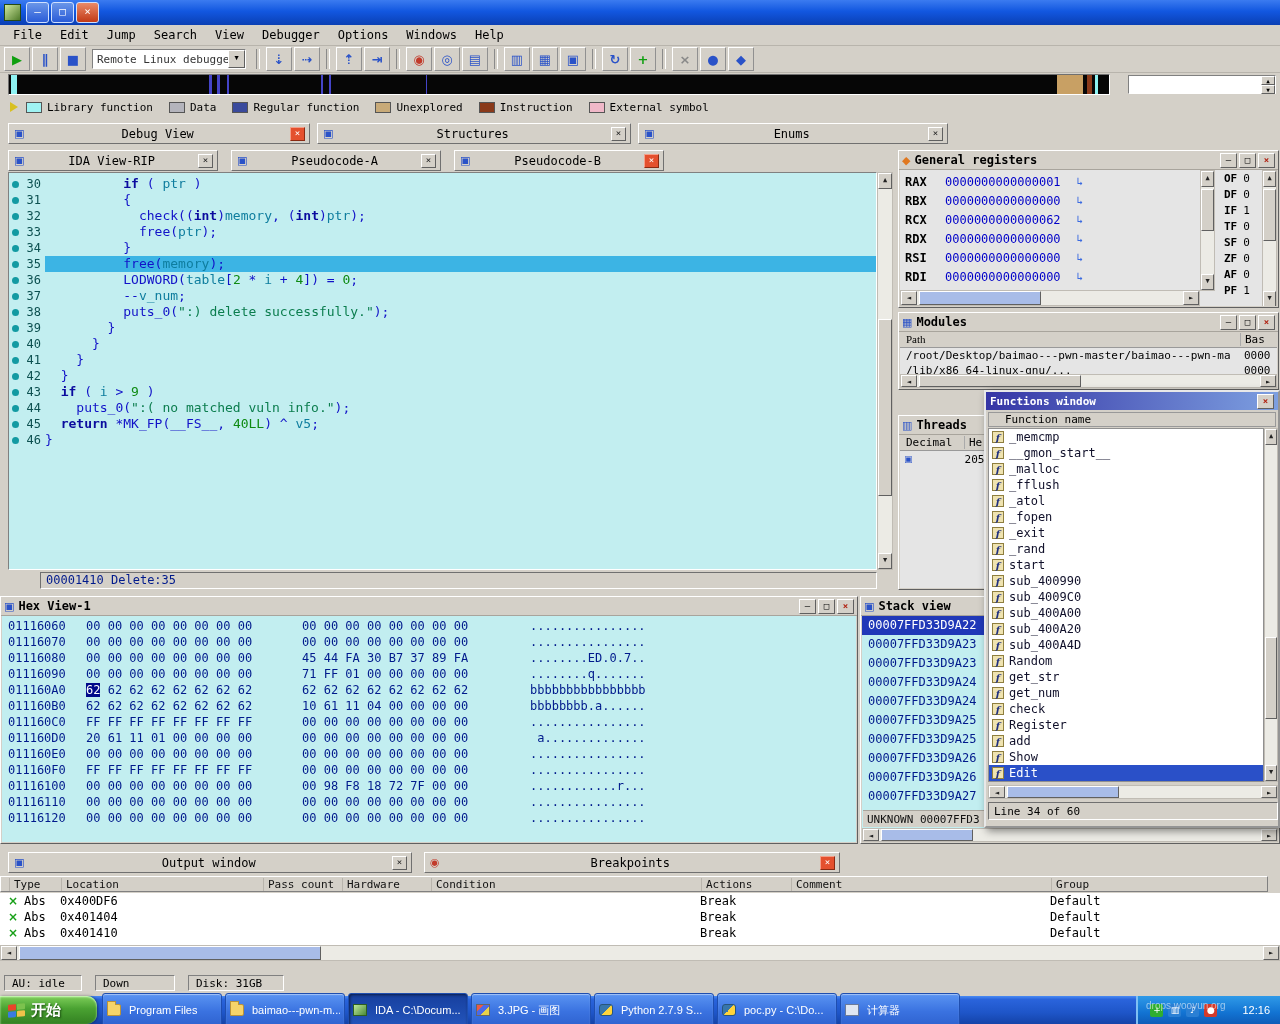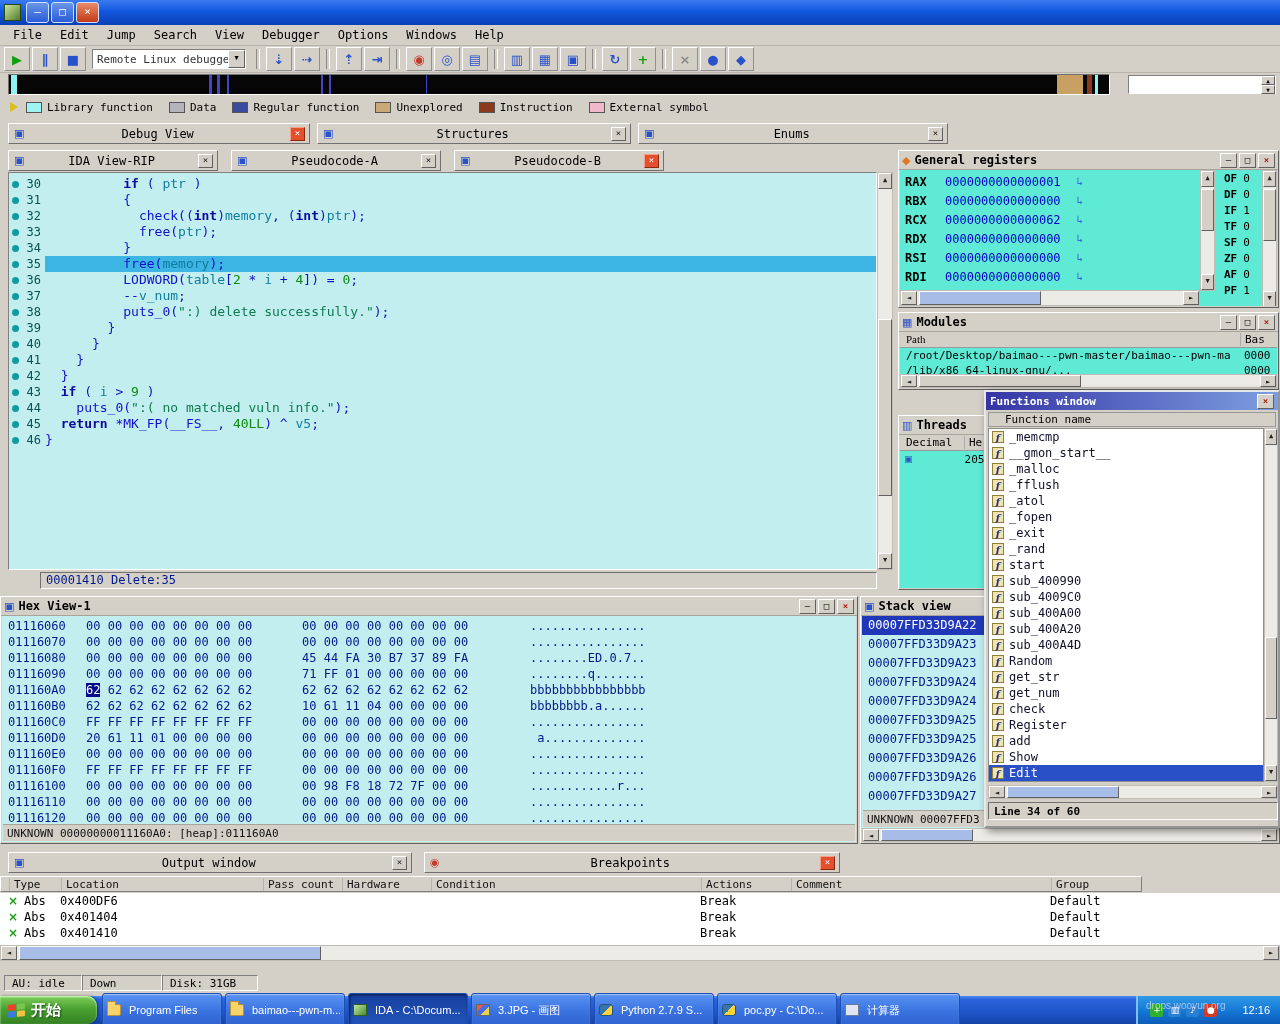--- a/index.html
+++ b/index.html
@@ -82,21 +82,21 @@
   
   .panel{position:absolute;background:#d4d0c8;border:1px solid;border-color:#fff #606060 #606060 #fff;box-sizing:border-box;}
   .ptitle{height:18px;display:flex;align-items:center;gap:4px;padding:0 3px;font-weight:bold;font-size:12px;
     border-bottom:1px solid #a8a49c;background:#d4d0c8;}
   .pico{font-size:11px;font-family:"DejaVu Sans",sans-serif;flex:none;}
   .ptext{white-space:nowrap;overflow:hidden;}
   .wbtns{margin-left:auto;display:flex;gap:2px;}
   .wbtn{width:15px;height:13px;font-size:9px;line-height:12px;text-align:center;background:#d4d0c8;
     border:1px solid;border-color:#fff #606060 #606060 #fff;font-weight:normal;}
   .wbtn.red{color:#b02010;font-weight:bold;}
-  .pbody{position:absolute;left:1px;right:1px;top:19px;bottom:1px;background:#5eead4;overflow:hidden;}
+  .pbody{position:absolute;left:1px;right:1px;top:19px;bottom:1px;background:#e5e5e5;overflow:hidden;}
   .reg{display:flex;height:19px;align-items:center;font-size:12px;}
   .rname{width:40px;font-weight:bold;color:#000;flex:none;}
   .rval{color:#0000c8;}
   .rarrow{color:#3a6ae0;margin-left:16px;font-size:11px;}
   .flag{height:16px;font-size:11px;display:flex;gap:6px;}
   .fname{font-weight:bold;}
   .colhead{position:relative;height:15px;background:#d4d0c8;border-bottom:1px solid #999;font-size:11px;}
   .colhead span{position:absolute;top:1px;}
   .modrow{position:relative;height:15px;font-size:11px;white-space:nowrap;}
   .modrow span{position:absolute;top:1px;}
@@ -120,31 +120,31 @@
     color:#fff;font-weight:bold;font-size:11px;padding:0 4px;}
   .fnhead{height:15px;background:#d4d0c8;border:1px solid #999;margin:2px 2px 0 2px;font-size:11px;
     padding-left:16px;line-height:14px;box-sizing:border-box;}
   #fnlist{position:absolute;left:2px;top:36px;width:276px;height:354px;background:#fff;border:1px solid #909090;
     box-sizing:border-box;overflow:hidden;}
   .fn{height:16px;display:flex;align-items:center;gap:5px;padding-left:3px;font-size:12px;color:#10102a;}
   .fico{width:12px;height:12px;background:#efe3b0;border:1px solid #8f7f3f;color:#203080;
     font:italic bold 10px "DejaVu Serif",serif;text-align:center;line-height:11px;flex:none;box-sizing:border-box;}
   .fn.sel{background:#2a50c8;color:#fff;}
   .fnstatus{position:absolute;left:2px;top:410px;width:290px;height:18px;background:#d4d0c8;
-    border:1px solid;border-color:#707070 #fff #fff #707070;font-size:11px;padding:2px 0 0 5px;box-sizing:border-box;font-weight:bold;}
-  
-  .bphead{position:absolute;left:0;top:876px;width:1142px;height:16px;background:#d4d0c8;
+    border:1px solid;border-color:#707070 #fff #fff #707070;font-size:11px;padding:2px 0 0 5px;box-sizing:border-box;}
+  
+  .bphead{position:absolute;left:0;top:876px;width:1268px;height:16px;background:#d4d0c8;
     border:1px solid;border-color:#fff #808080 #808080 #fff;box-sizing:border-box;}
   .bph{position:absolute;top:1px;font-size:11px;color:#111;padding-left:4px;border-left:1px solid #b8b4ac;}
   #bprows{position:absolute;left:0;top:893px;width:1280px;height:52px;background:#fff;}
   .bprow{position:relative;height:16px;font-size:12px;}
   .bprow span{position:absolute;top:0;line-height:16px;white-space:nowrap;}
   .bpic{color:#18a018;font-weight:bold;font-family:"DejaVu Sans",sans-serif;}
   
-  .statusbar{position:absolute;left:0;top:975px;width:1280px;height:19px;display:flex;gap:0;padding-left:4px;box-sizing:border-box;}
+  .statusbar{position:absolute;left:0;top:975px;width:1280px;height:19px;display:flex;gap:13px;padding-left:4px;box-sizing:border-box;}
   .stcell{height:16px;border:1px solid;border-color:#808080 #fff #fff #808080;padding:1px 7px 0 7px;font-size:11px;box-sizing:border-box;}
   
   .taskbar{position:absolute;left:0;top:996px;width:1280px;height:28px;
     background:linear-gradient(180deg,#4a8cf4 0%,#2a64dc 12%,#1e55c8 60%,#1443a8 100%);
     display:flex;align-items:center;font-family:"Liberation Sans",sans-serif;z-index:20;}
   .startbtn{width:97px;height:28px;background:linear-gradient(180deg,#7ece5a,#4aa232 45%,#338122);
     border-radius:0 10px 10px 0;display:flex;align-items:center;gap:6px;padding-left:8px;box-sizing:border-box;
     box-shadow:inset 0 1px 2px #d8ffc8,1px 0 3px rgba(0,0,0,.4);flex:none;}
   .start-lb{color:#fff;font-weight:bold;font-size:15px;text-shadow:1px 1px 2px #1a4a10;}
   .xpflag{display:grid;grid-template-columns:8px 8px;grid-template-rows:6px 6px;gap:1px;transform:skewY(-5deg);}
@@ -556,21 +556,20 @@
           <div class="hx"><span class="hxa">011160A0</span><span class="hxb"><span class="hexsel">62</span> 62 62 62 62 62 62 62</span><span class="hxb">62 62 62 62 62 62 62 62</span><span class="hxc">bbbbbbbbbbbbbbbb</span></div>
           <div class="hx"><span class="hxa">011160B0</span><span class="hxb">62 62 62 62 62 62 62 62</span><span class="hxb">10 61 11 04 00 00 00 00</span><span class="hxc">bbbbbbbb.a......</span></div>
           <div class="hx"><span class="hxa">011160C0</span><span class="hxb">FF FF FF FF FF FF FF FF</span><span class="hxb">00 00 00 00 00 00 00 00</span><span class="hxc">................</span></div>
           <div class="hx"><span class="hxa">011160D0</span><span class="hxb">20 61 11 01 00 00 00 00</span><span class="hxb">00 00 00 00 00 00 00 00</span><span class="hxc"> a..............</span></div>
           <div class="hx"><span class="hxa">011160E0</span><span class="hxb">00 00 00 00 00 00 00 00</span><span class="hxb">00 00 00 00 00 00 00 00</span><span class="hxc">................</span></div>
           <div class="hx"><span class="hxa">011160F0</span><span class="hxb">FF FF FF FF FF FF FF FF</span><span class="hxb">00 00 00 00 00 00 00 00</span><span class="hxc">................</span></div>
           <div class="hx"><span class="hxa">01116100</span><span class="hxb">00 00 00 00 00 00 00 00</span><span class="hxb">00 98 F8 18 72 7F 00 00</span><span class="hxc">............r...</span></div>
           <div class="hx"><span class="hxa">01116110</span><span class="hxb">00 00 00 00 00 00 00 00</span><span class="hxb">00 00 00 00 00 00 00 00</span><span class="hxc">................</span></div>
           <div class="hx"><span class="hxa">01116120</span><span class="hxb">00 00 00 00 00 00 00 00</span><span class="hxb">00 00 00 00 00 00 00 00</span><span class="hxc">................</span></div>
         </div>
-      <div class="hexstatus">UNKNOWN 00000000011160A0: [heap]:011160A0</div>
     </div>
   </div>
 
   <div class="panel" style="left:860px;top:596px;width:420px;height:248px;">
     <div class="ptitle">
       <span class="pico" style="color:#2a52c8">▣</span>
       <span class="ptext">Stack view</span>
     </div>
     <div class="pbody cyan">
       <div id="stackrows">

